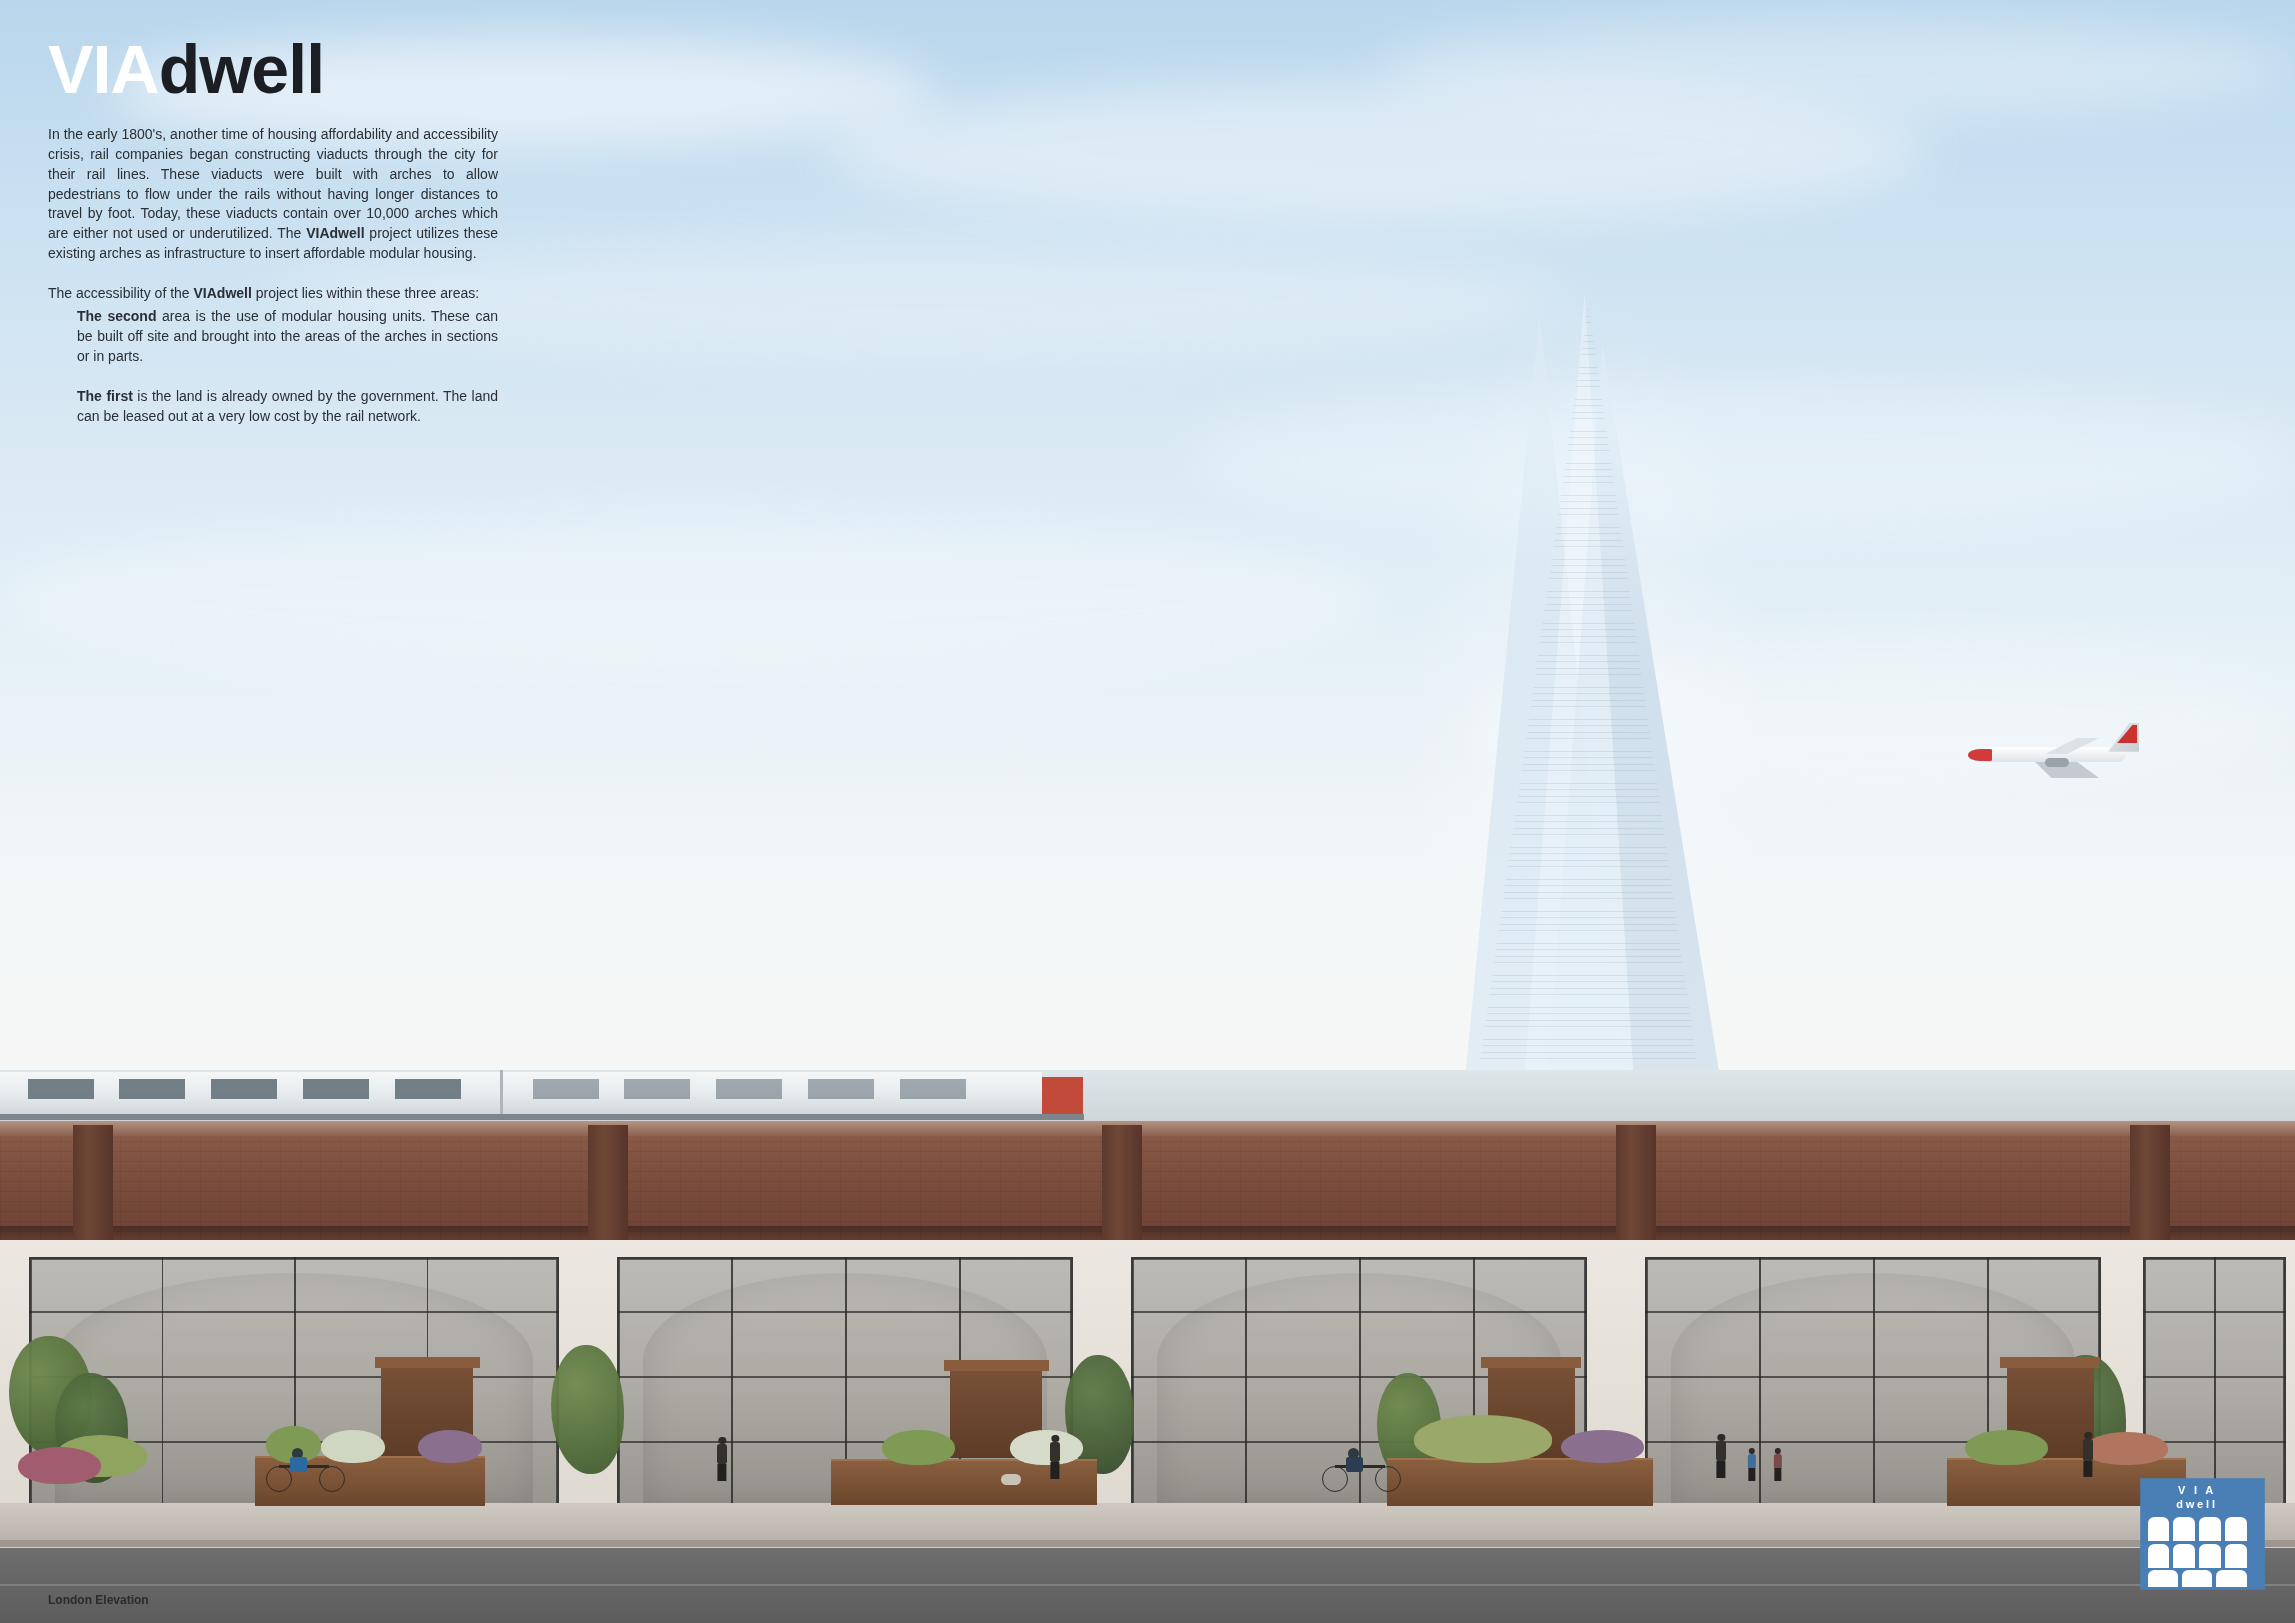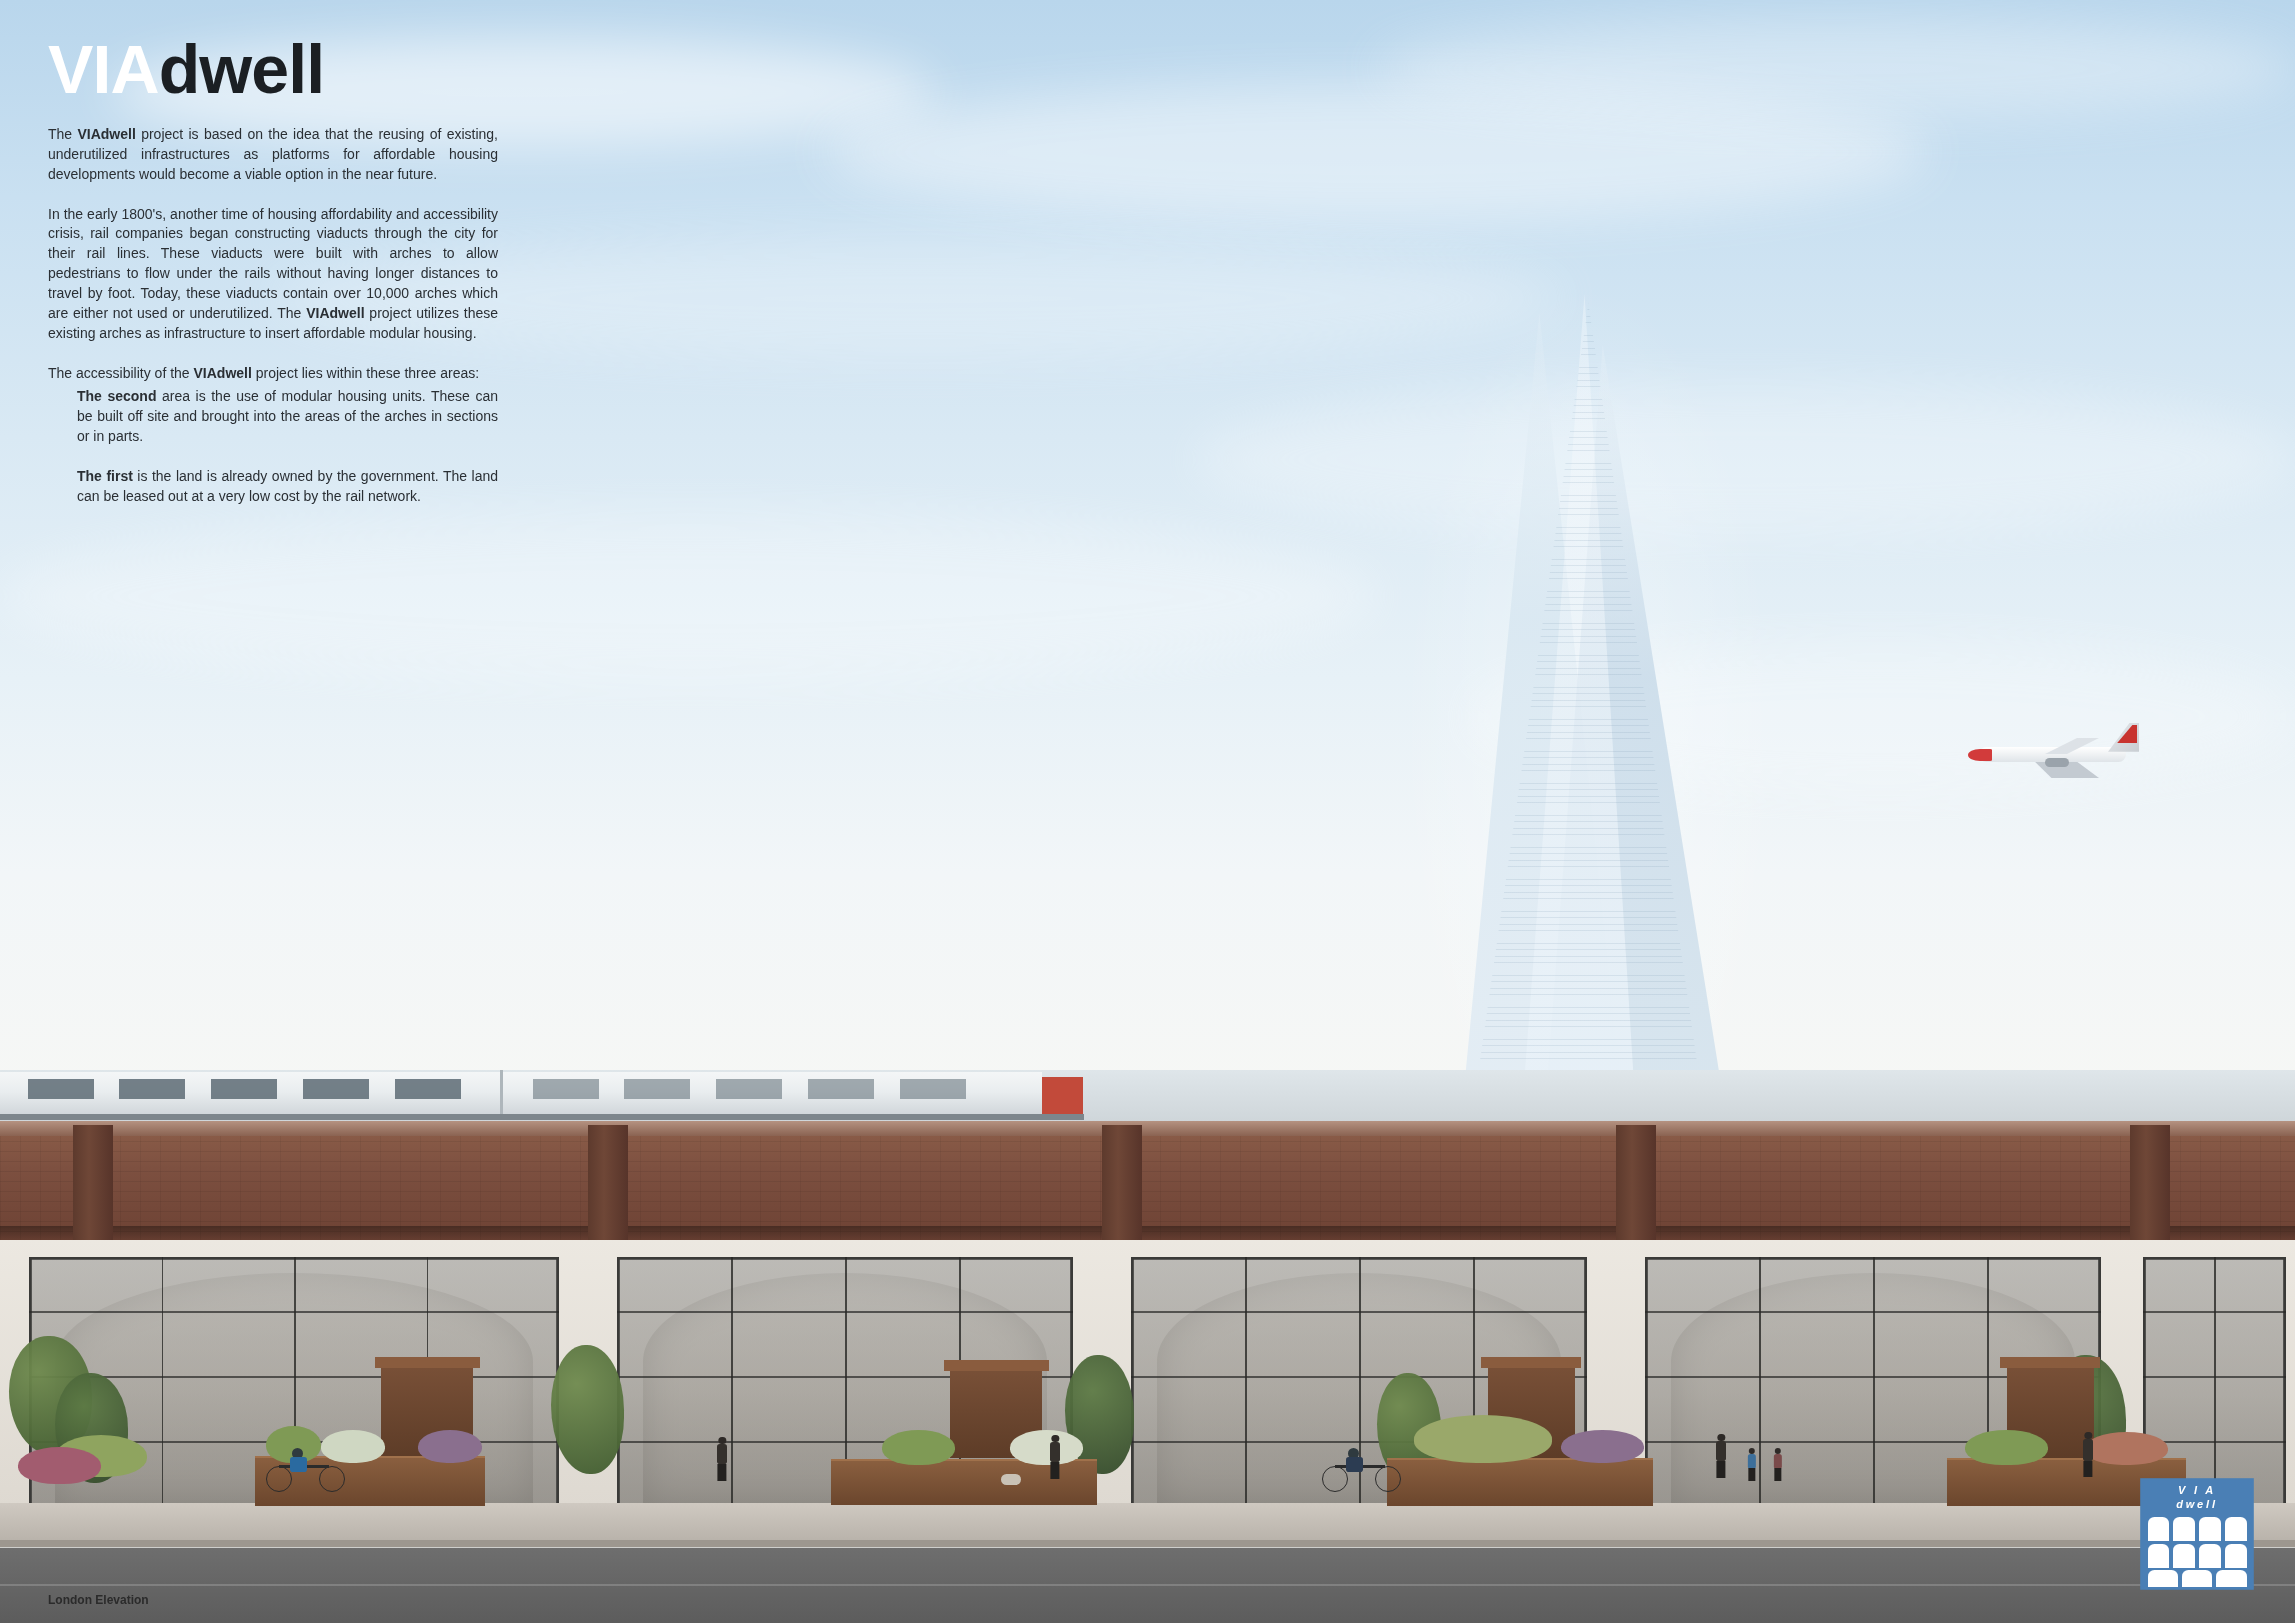--- a/index.html
+++ b/index.html
@@ -143,21 +143,21 @@
   .p-head{position:absolute;left:50%;transform:translateX(-50%);top:0;width:7.3px;height:7.3px;border-radius:50%;background:#2e2a27;}
   .p-body{position:absolute;left:50%;transform:translateX(-50%);top:7.3px;width:10px;height:20px;background:#34302c;border-radius:2.8px;}
   .p-legs{position:absolute;left:50%;transform:translateX(-50%);top:27px;width:9.2px;height:16.5px;background:#23211f;}
   .bike{position:absolute;}
   .wheel{position:absolute;width:24px;height:24px;border:1.8px solid #2b2b2b;border-radius:50%;}
 
   
   .exlabel{position:absolute;left:48px;top:523px;font-size:12px;font-weight:700;color:#2b2b2b;}
 
   
-  .mark{position:absolute;left:2142px;top:1480px;width:110px;height:108px;background:#4a7fb5;box-shadow:0 0 0 1.8px #4a7fb5;font-style:italic;}
+  .mark{position:absolute;left:2142px;top:1480px;width:121px;height:108px;background:#4a7fb5;box-shadow:0 0 0 1.8px #4a7fb5;}
   .marktxt{position:absolute;left:0;top:3.7px;width:110px;text-align:center;color:#fff;font-size:11px;font-weight:700;letter-spacing:2.8px;}
   .marktxt2{position:absolute;left:0;top:18.4px;width:110px;text-align:center;color:#fff;font-size:11px;font-weight:700;letter-spacing:2.8px;}
   .markrow{position:absolute;left:5.5px;width:99px;height:24px;display:flex;gap:3.7px;}
   .markcell{flex:1;background:#fff;border-radius:6.4px 6.4px 0 0;}
 </style>
 </head>
 <body>
 
 <div id="board">
 
@@ -191,21 +191,20 @@
     <div class="nose"></div>
     <div class="tail"></div>
     <div class="tailred"></div>
     <div class="wing2"></div>
     <div class="eng"></div>
   </div>
 
   <div class="panel">
     <div class="logo"><span class="w">VIA</span><span class="d">dwell</span></div>
 
-    <p class="para"><span>The </span><b>VIAdwell</b><span> project is based on the idea that the reusing of existing, underutilized infrastructures as platforms for affordable housing developments would become a viable option in the near future.</span></p>
 
 
     <p class="para"><span>In the early 1800's, another time of housing affordability and accessibility crisis, rail companies began constructing viaducts through the city for their rail lines. These viaducts were built with arches to allow pedestrians to flow under the rails without having longer distances to travel by foot. Today, these viaducts contain over 10,000 arches which are either not used or underutilized. The </span><b>VIAdwell</b><span> project utilizes these existing arches as infrastructure to insert affordable modular housing.</span></p>
 
     <p class="para"><span>The accessibility of the </span><b>VIAdwell</b><span> project lies within these three areas:</span></p>
 
     <p class="para indent" style="margin-top:-16.5px"><b>The second</b><span> area is the use of modular housing units. These can be built off site and brought into the areas of the arches in sections or in parts.</span></p>
     <p class="para indent"><b>The first</b><span> is the land is already owned by the government. The land can be leased out at a very low cost by the rail network.</span></p>
 
   </div>

